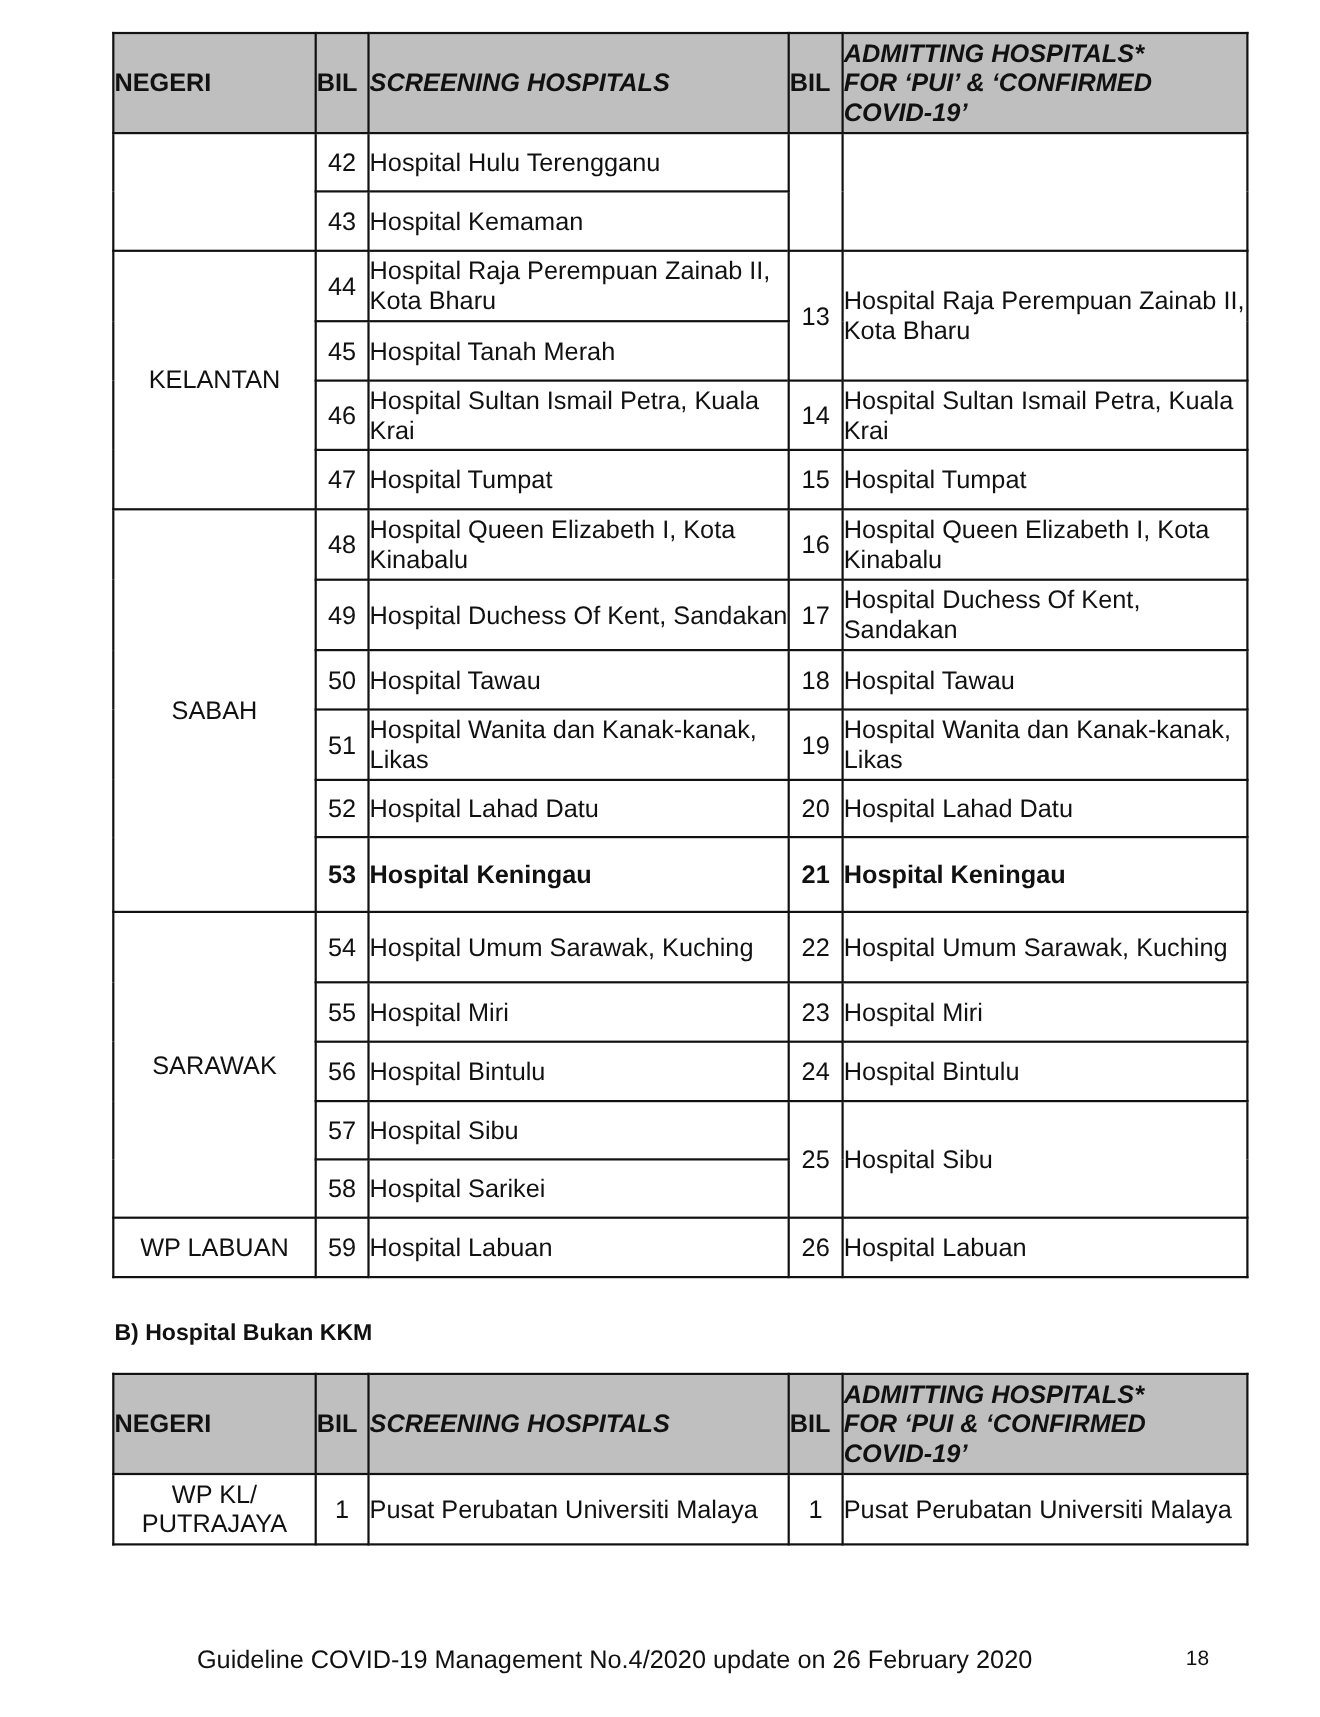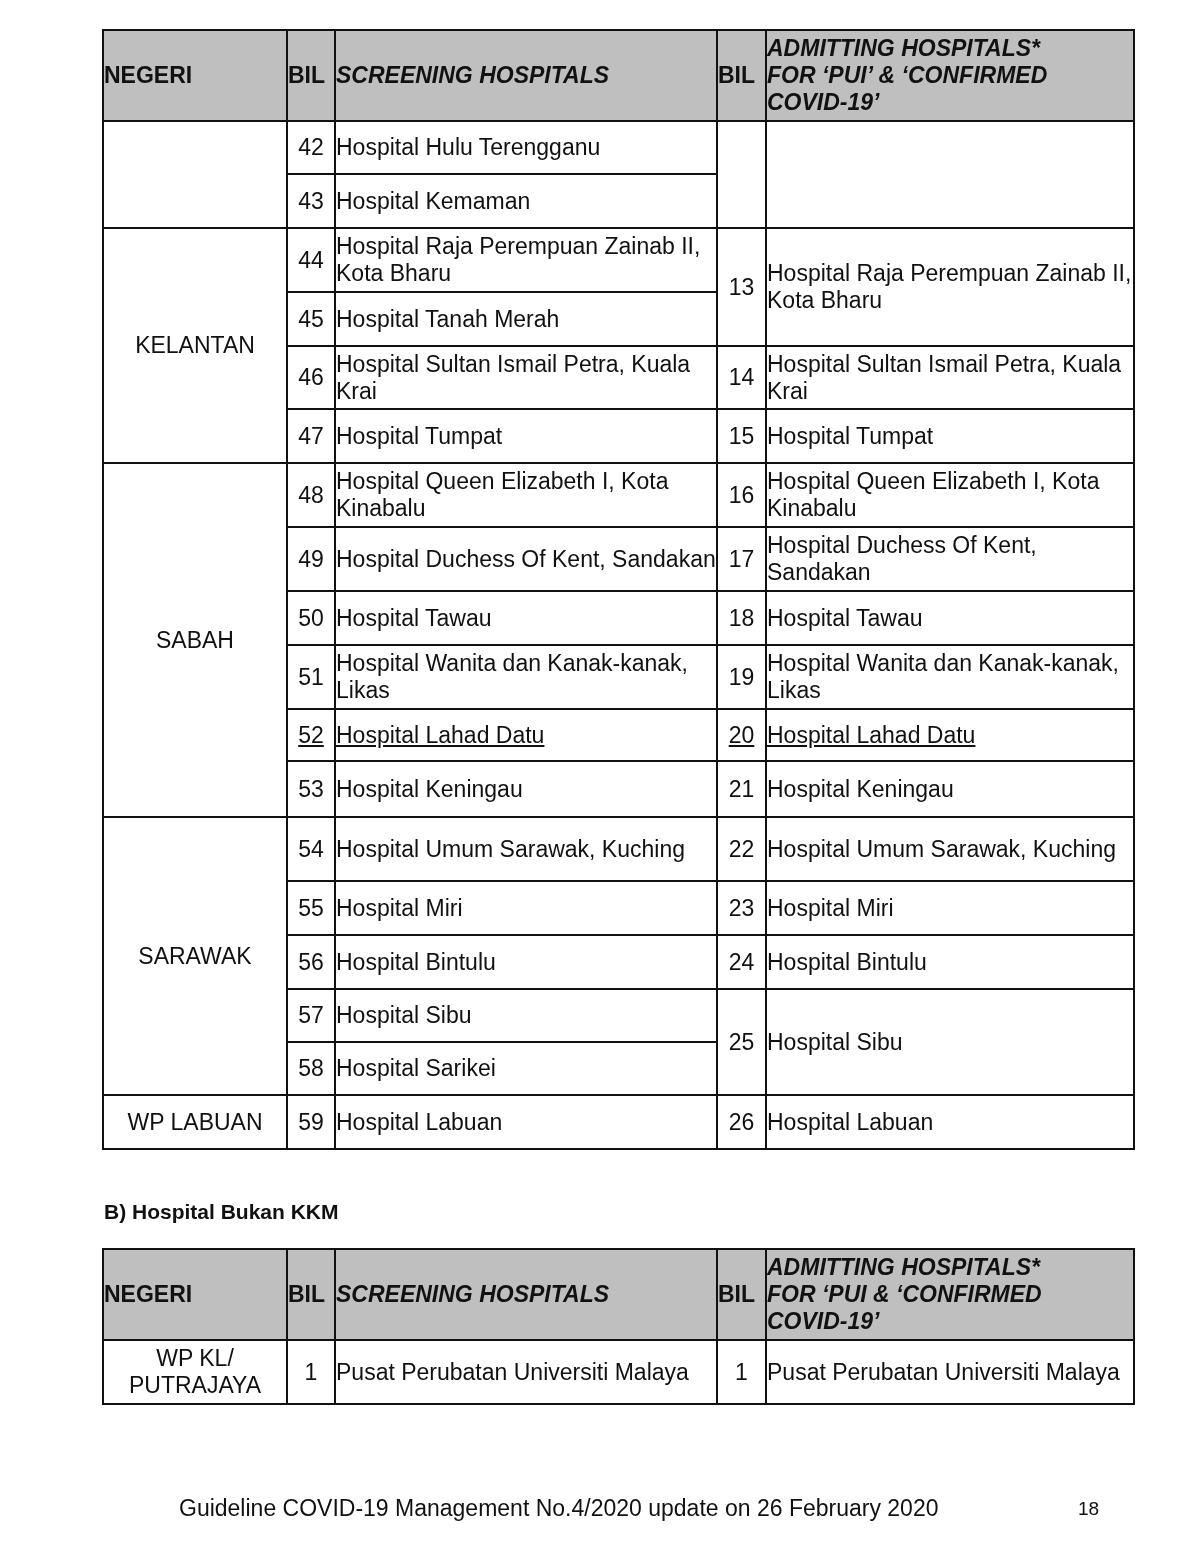--- a/index.html
+++ b/index.html
@@ -100,27 +100,27 @@
         <td class="name">Hospital Tawau</td>
         <td class="bil" rowspan="1">18</td>
         <td class="name" rowspan="1">Hospital Tawau</td>
       </tr>
       <tr style="height: 64px;">
         <td class="bil">51</td>
         <td class="name">Hospital Wanita dan Kanak-kanak, Likas</td>
         <td class="bil" rowspan="1">19</td>
         <td class="name" rowspan="1">Hospital Wanita dan Kanak-kanak, Likas</td>
       </tr>
-      <tr style="height: 52px; text-decoration: underline;">
+      <tr style="height: 52px;">
         <td class="bil">52</td>
         <td class="name">Hospital Lahad Datu</td>
         <td class="bil" rowspan="1">20</td>
         <td class="name" rowspan="1">Hospital Lahad Datu</td>
       </tr>
-      <tr style="height: 56px;">
+      <tr style="height: 68px; font-weight: bold;">
         <td class="bil">53</td>
         <td class="name">Hospital Keningau</td>
         <td class="bil" rowspan="1">21</td>
         <td class="name" rowspan="1">Hospital Keningau</td>
       </tr>
       <tr style="height: 64px;">
         <td class="negeri" rowspan="5">SARAWAK</td>
         <td class="bil">54</td>
         <td class="name">Hospital Umum Sarawak, Kuching</td>
         <td class="bil" rowspan="1">22</td>

